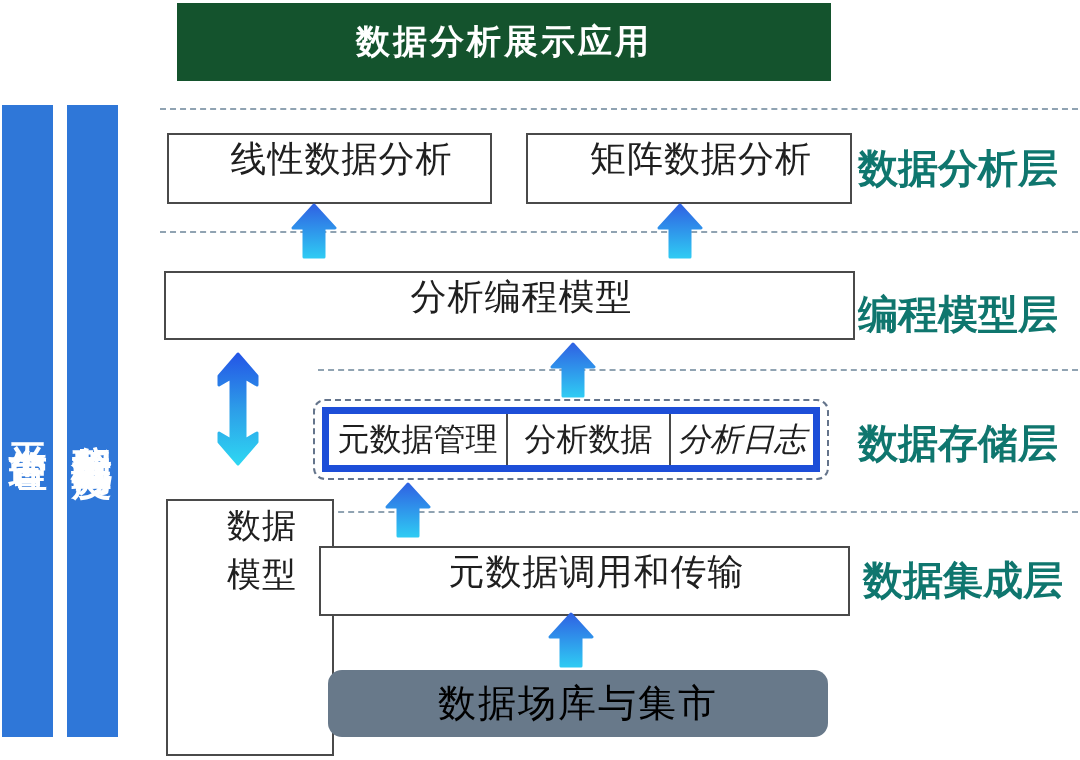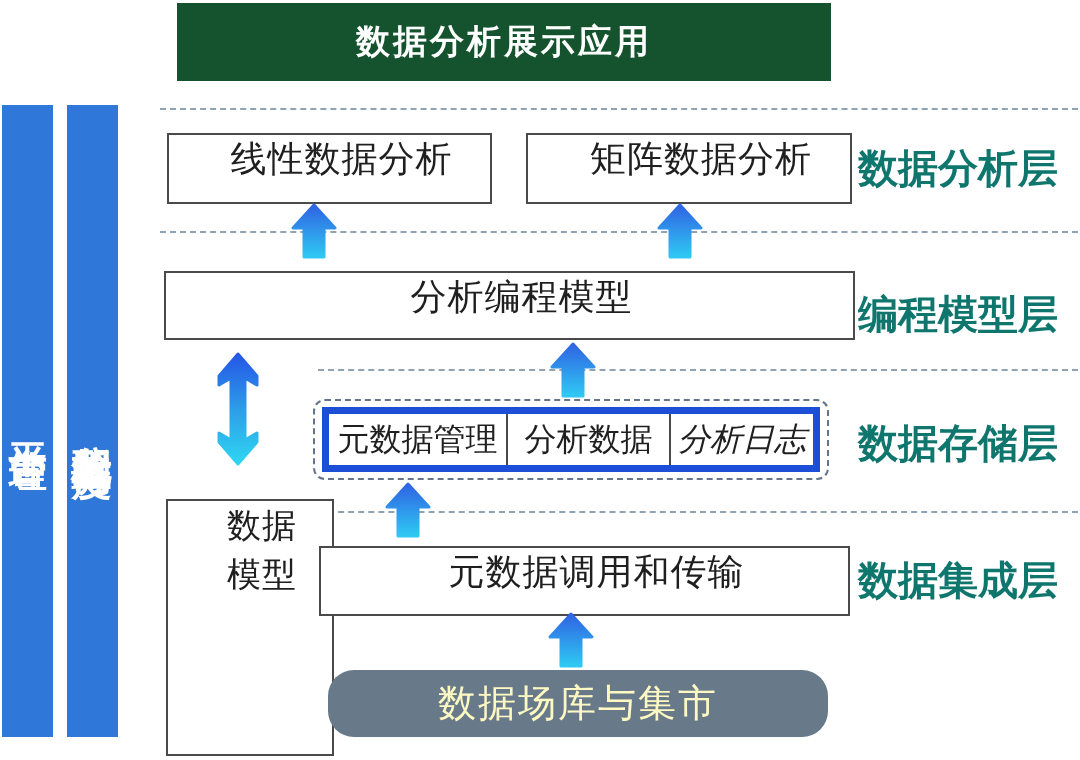--- a/index.html
+++ b/index.html
@@ -52,23 +52,23 @@
     display:flex;
   }
   .cell{
     display:flex;align-items:center;justify-content:center;
     font-size:32px;color:#1f1f1f;height:100%;
   }
   .cell + .cell{border-left:2px solid #4a4a4a;}
   
   .gray-box{
     position:absolute;left:328px;top:670px;width:500px;height:67px;
-    background:#68798a;border-radius:26px;
+    background:#68798a;border-radius:14px;
     display:flex;align-items:center;justify-content:center;
-    color:#fef9c3;font-size:38px;letter-spacing:2px;
+    color:#000000;font-size:38px;letter-spacing:2px;
   }
   .arr{position:absolute;}
 </style>
 </head>
 <body>
 
 <div class="stage">
 
   <svg width="0" height="0" style="position:absolute" aria-hidden="true">
     <defs>
@@ -140,21 +140,21 @@
 
   <div class="layer-label" style="top:148px;">
     <span>数据分析层</span>
   </div>
   <div class="layer-label" style="top:294px;">
     <span>编程模型层</span>
   </div>
   <div class="layer-label" style="top:423px;">
     <span>数据存储层</span>
   </div>
-  <div class="layer-label" style="top:560px;">
+  <div class="layer-label" style="top:560px;text-align:center;">
     <span>数据集成层</span>
   </div>
 
   <svg class="arr" style="left:291px;top:203px;" width="46" height="56" viewBox="0 0 46 56">
     <path d="M23 2 L44 25 L33 25 L33 54 L13 54 L13 25 L2 25 Z" fill="url(#arrowGrad)" stroke="url(#arrowGrad)" stroke-width="3" stroke-linejoin="round"></path>
   </svg>
   <svg class="arr" style="left:657px;top:203px;" width="46" height="56" viewBox="0 0 46 56">
     <path d="M23 2 L44 25 L33 25 L33 54 L13 54 L13 25 L2 25 Z" fill="url(#arrowGrad)" stroke="url(#arrowGrad)" stroke-width="3" stroke-linejoin="round"></path>
   </svg>
   <svg class="arr" style="left:550px;top:342px;" width="46" height="56" viewBox="0 0 46 56">

